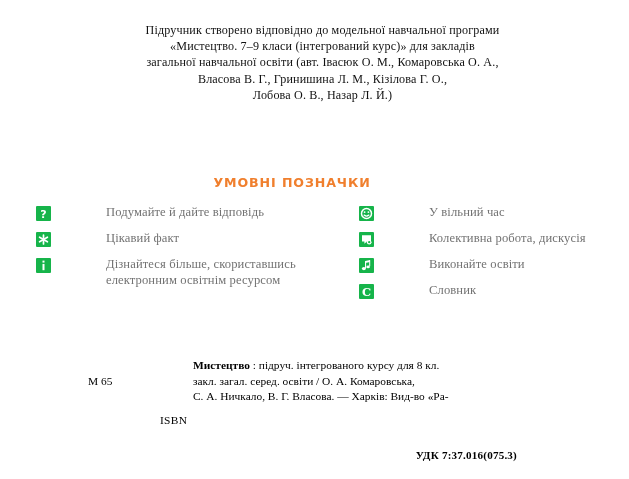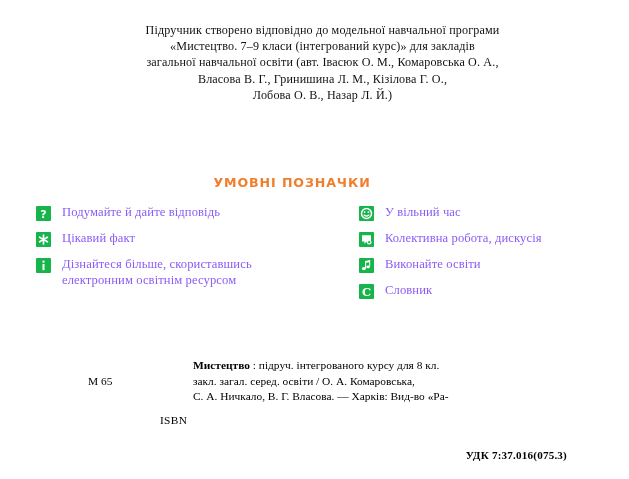--- a/index.html
+++ b/index.html
@@ -83,21 +83,22 @@
     font-size: 11px;
     line-height: 1;
     overflow: hidden;
   }
   .legend-icon svg { display: block; }
 
   .legend-label {
     font-size: 12.6px;
     line-height: 15.6px;
     letter-spacing: 0.1px;
-    color: #8b5cf6;
+    color: #737373;
+    margin-left: 44px;
   }
   .legend-label .ll-line { display: block; white-space: nowrap; }
 
   
   .biblio {
     position: absolute;
     top: 358px;
     left: 88px;
     width: 420px;
     font-size: 11.4px;
@@ -131,21 +132,21 @@
     font-size: 11.4px;
     line-height: 15.6px;
     letter-spacing: 0.3px;
   }
 
   .udk {
     position: absolute;
     top: 449px;
     left: 0;
     width: 629px;
-    padding-right: 62px;
+    padding-right: 112px;
     box-sizing: border-box;
     text-align: right;
     font-size: 11.1px;
     font-weight: bold;
     letter-spacing: 0.2px;
     color: #000000;
   }
 </style>
 </head>
 <body>

